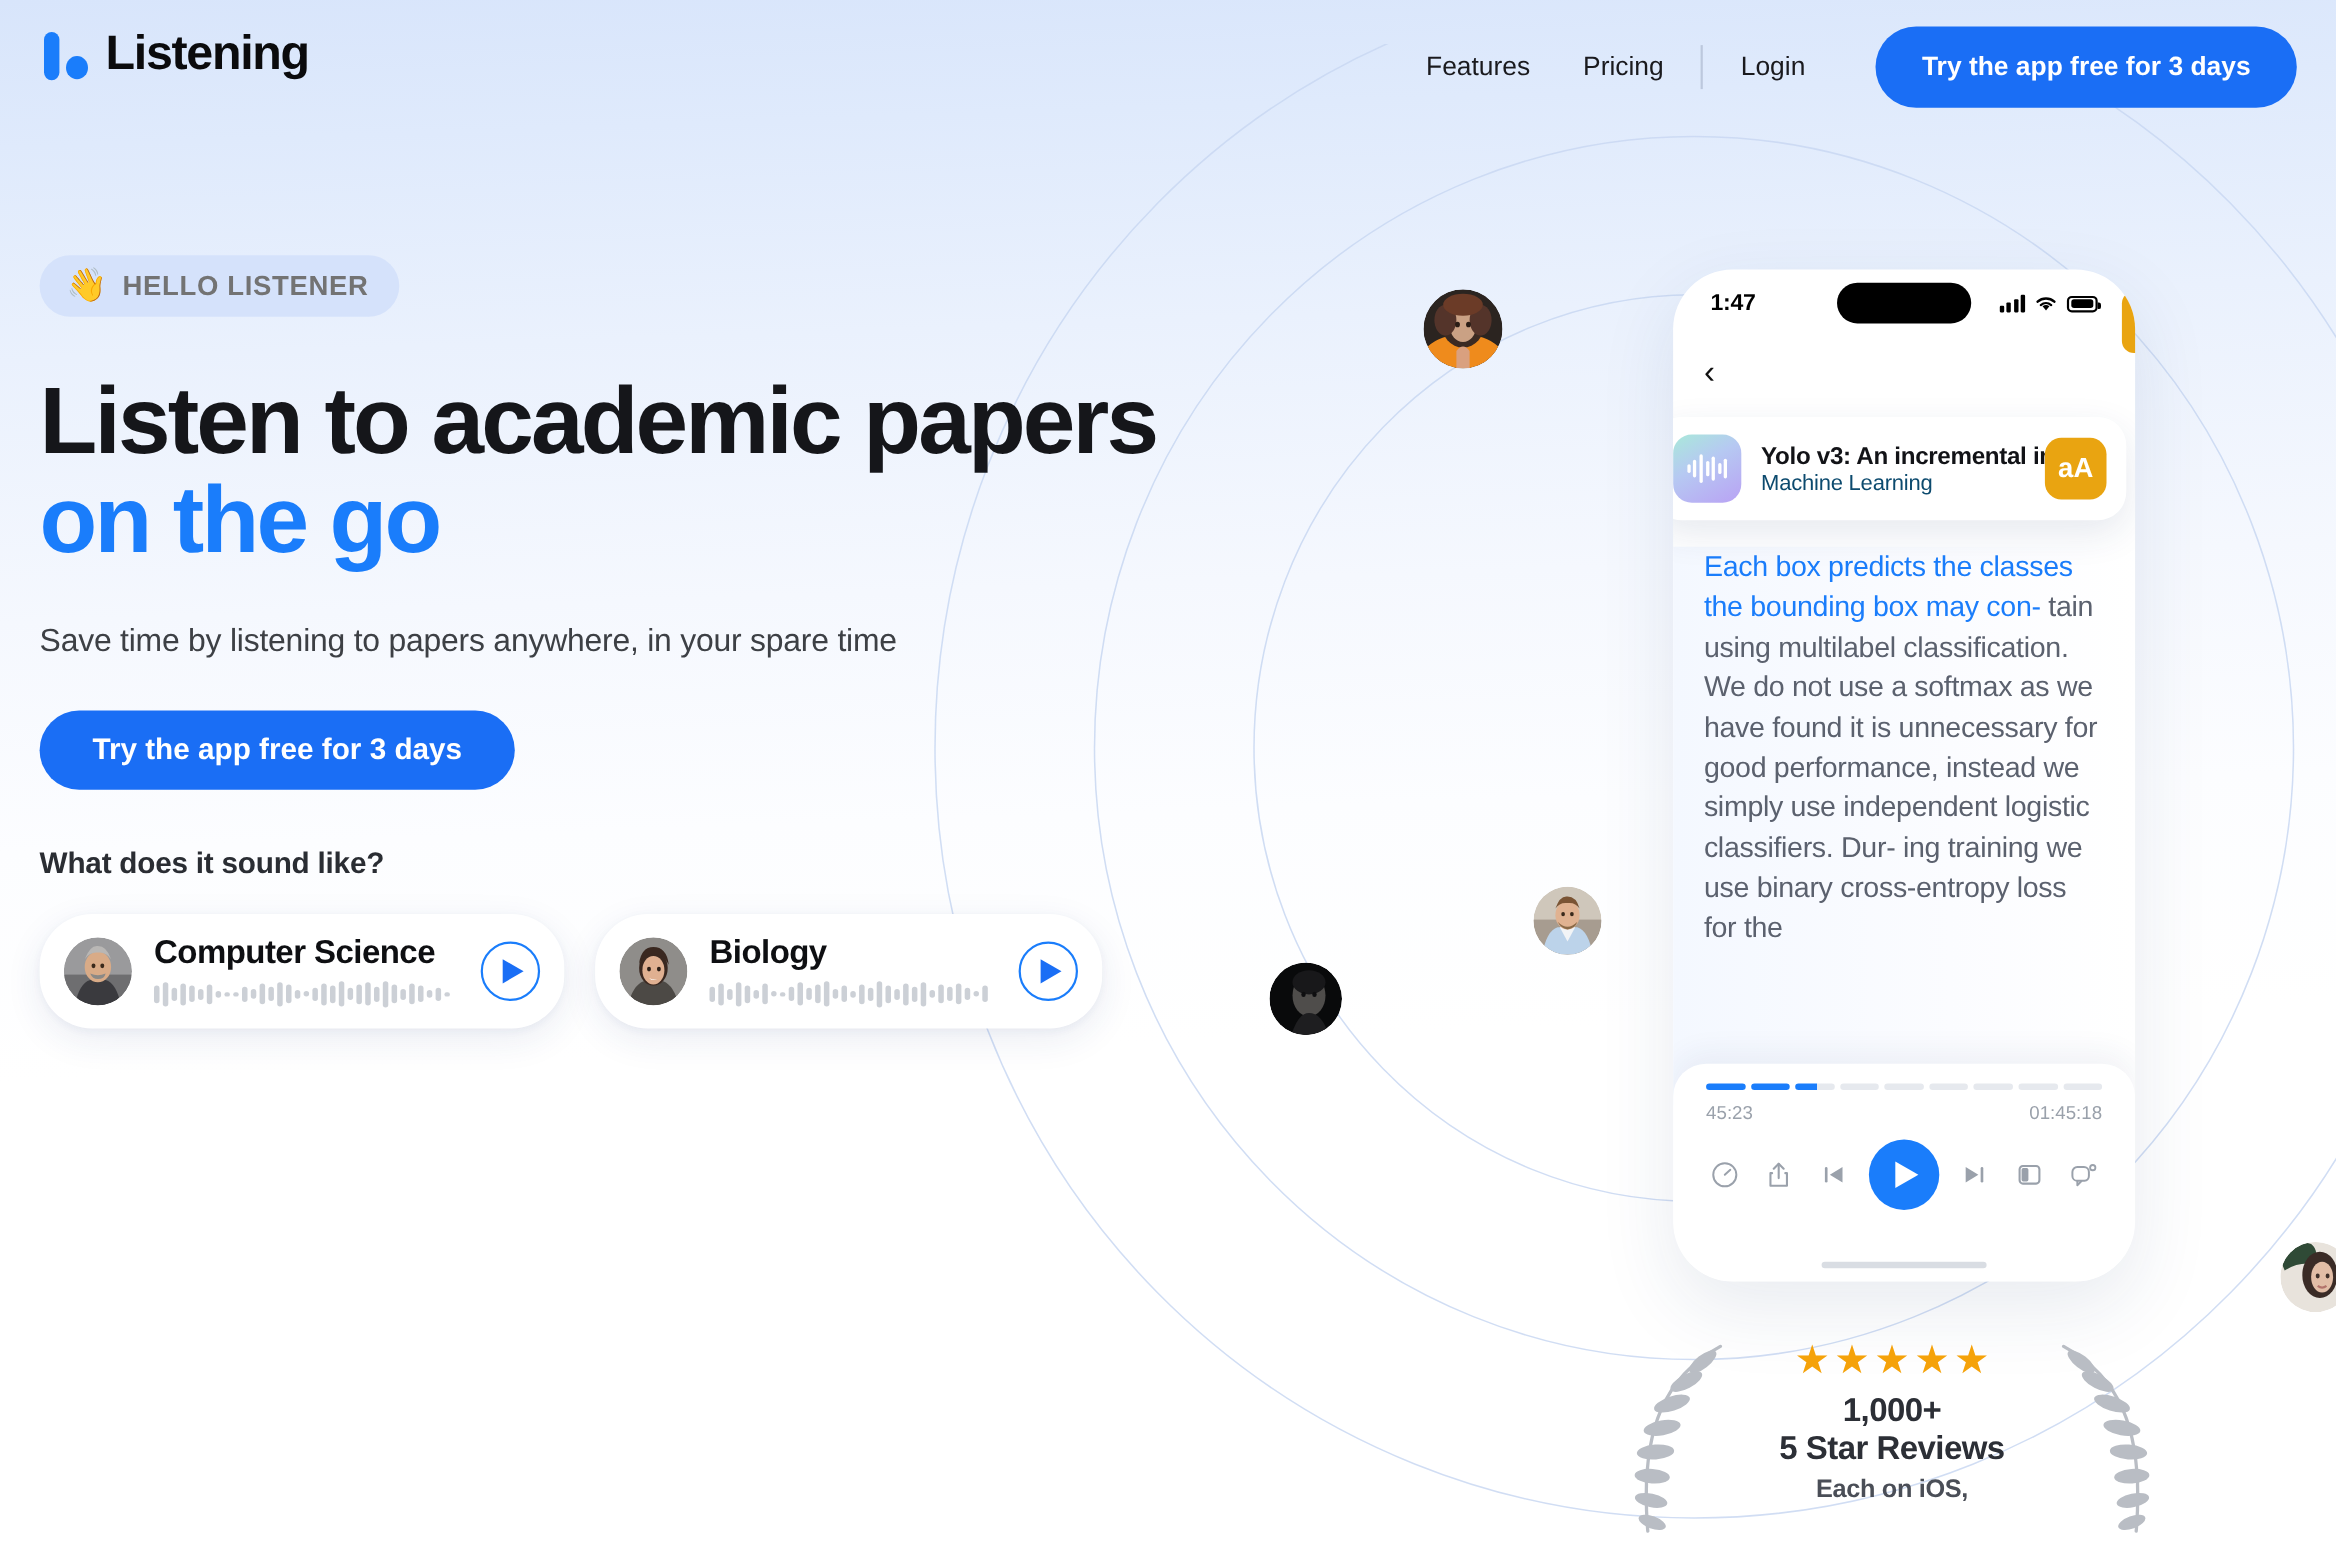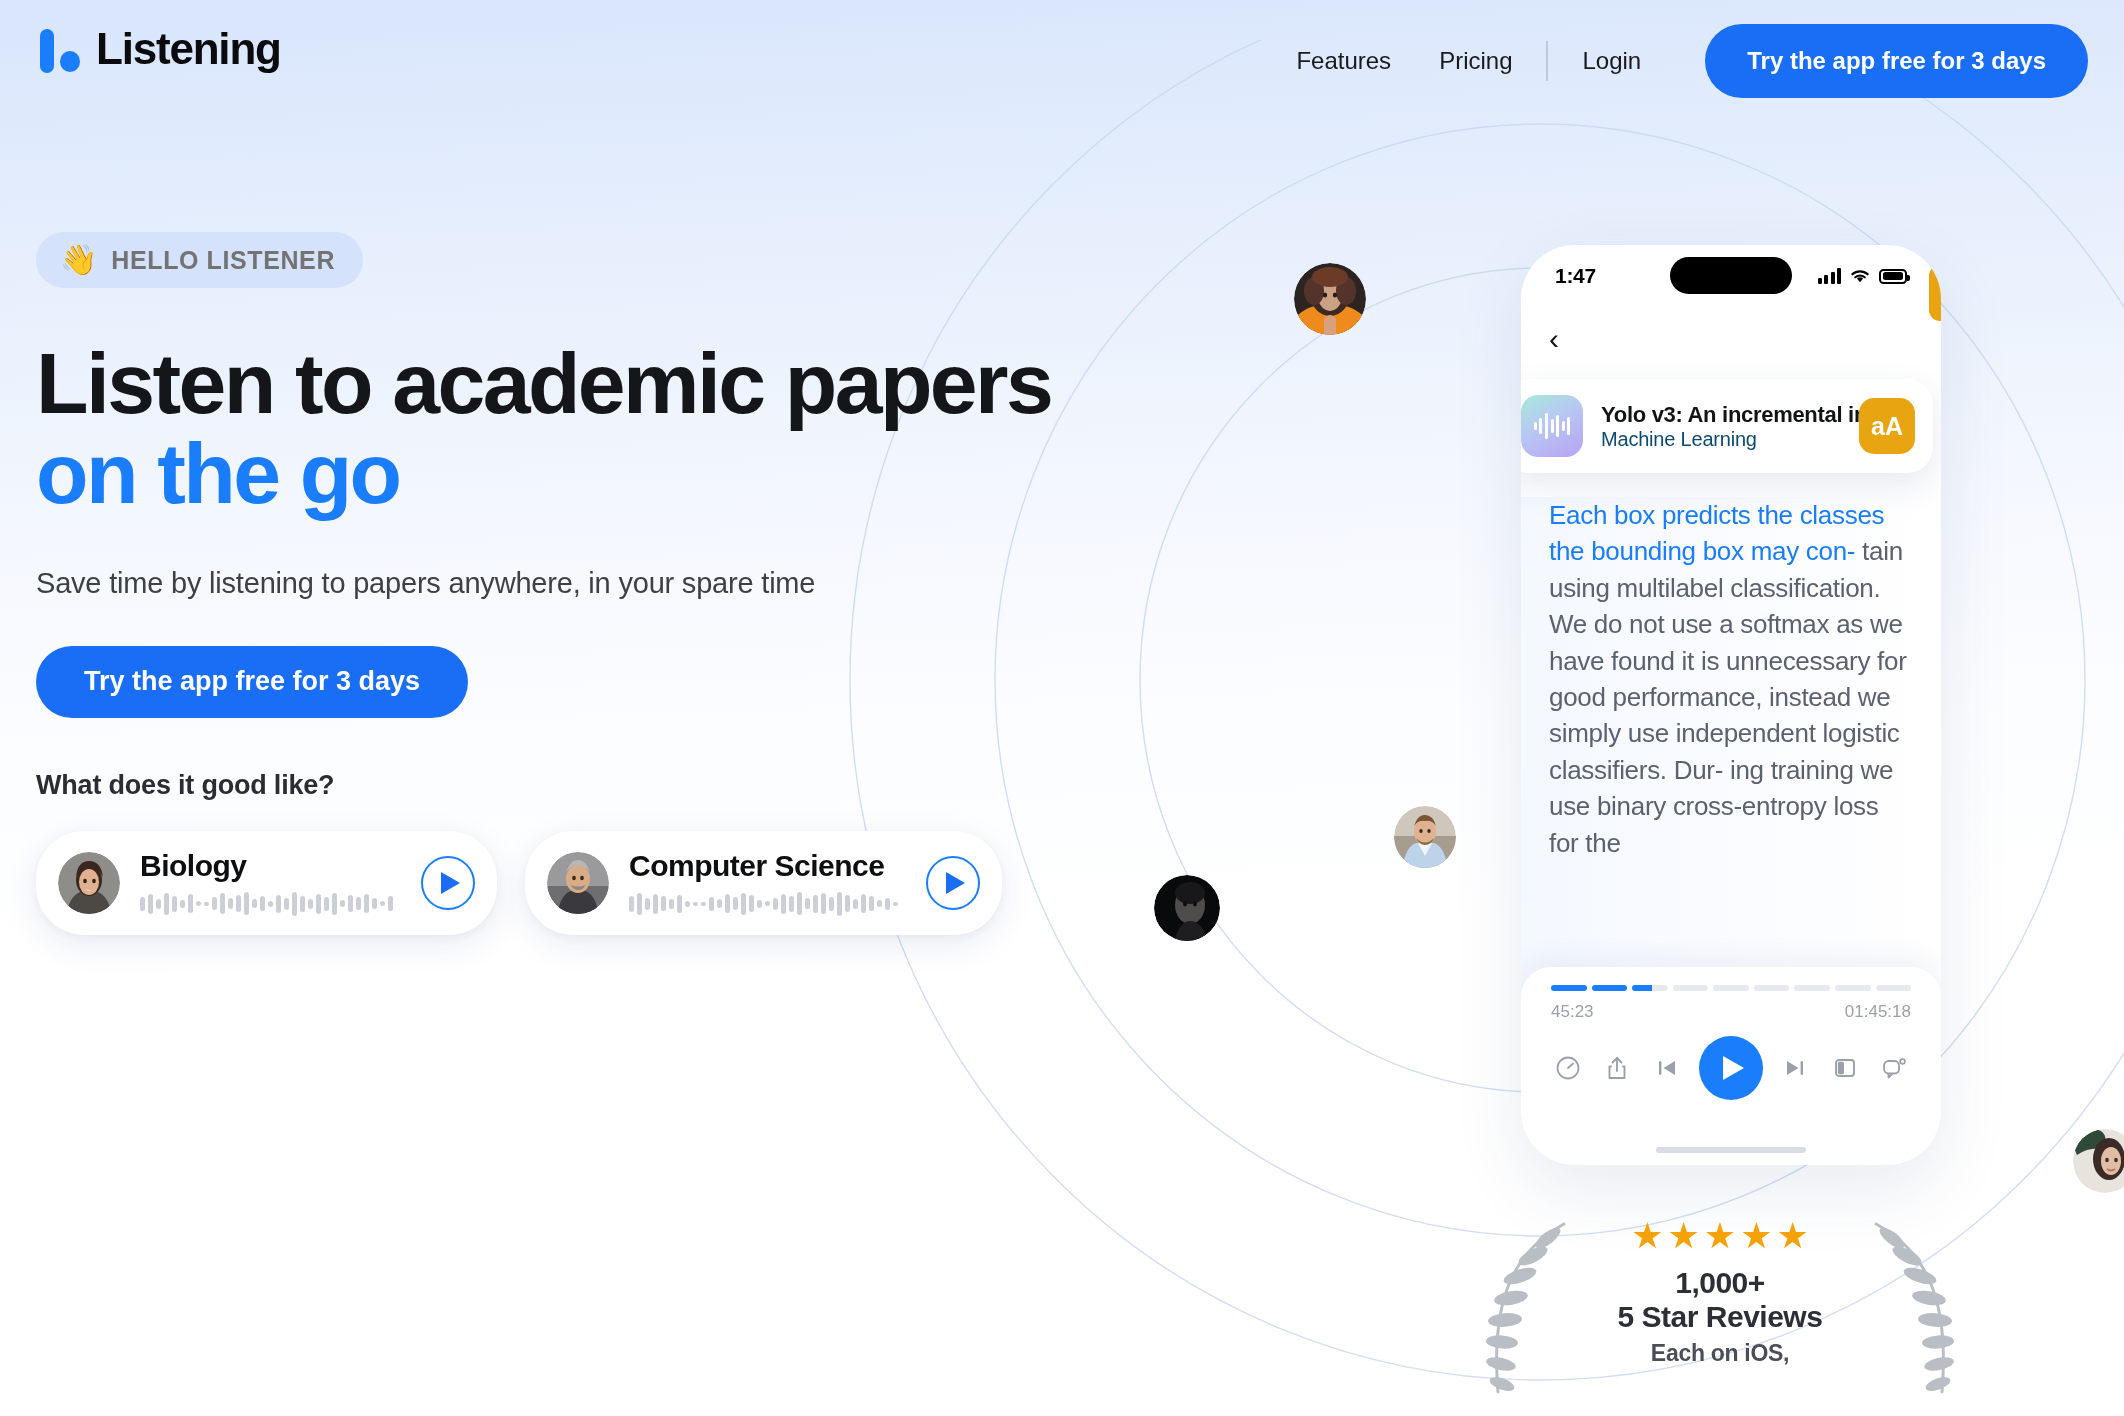--- a/index.html
+++ b/index.html
@@ -294,85 +294,23 @@
       <span class="badge-emoji">👋</span>
       <span class="badge-text">HELLO LISTENER</span>
     </div>
 
     <h1 class="headline"><span>Listen to academic papers </span><span class="accent">on the go</span></h1>
 
     <p class="subhead">Save time by listening to papers anywhere, in your spare time</p>
 
     <button class="hero-cta">Try the app free for 3 days</button>
 
-    <div class="sound-label">What does it good like?</div>
+    <div class="sound-label">What does it sound like?</div>
 
     <div class="sample-row">
-
-      <div class="sample-card">
-        <span class="sample-avatar">
-          <svg viewBox="0 0 62 62" width="62" height="62">
-            <defs>
-                <clipPath id="s2">
-                  <circle cx="31" cy="31" r="31"></circle>
-                </clipPath>
-              </defs>
-            <g clip-path="url(#s2)">
-              <rect width="62" height="62" fill="#8f8d8a"></rect>
-              <path d="M8 62 Q12 44 22 40 L40 40 Q50 44 54 62 Z" fill="#4c4945"></path>
-              <ellipse cx="31" cy="28" rx="13" ry="16" fill="#3a2820"></ellipse>
-              <ellipse cx="31" cy="30" rx="10" ry="13" fill="#e0b091"></ellipse>
-              <path d="M18 24 Q20 9 31 9 Q43 9 45 25 Q40 15 31 15 Q22 15 18 24 Z" fill="#3a2820"></path>
-              <ellipse cx="27" cy="29" rx="1.8" ry="2.2" fill="#2e2018"></ellipse>
-              <ellipse cx="36" cy="29" rx="1.8" ry="2.2" fill="#2e2018"></ellipse>
-              <path d="M27 37 Q31 41 36 37 Q33 40 27 37 Z" fill="#fff"></path>
-            </g>
-          </svg>
-        </span>
-        <span class="sample-mid">
-          <span class="sample-title">Biology</span>
-          <span class="wave">
-            <span style="height:14px"></span>
-              <span style="height:20px"></span>
-              <span style="height:10px"></span>
-              <span style="height:22px"></span>
-            <span style="height:16px"></span>
-              <span style="height:8px"></span>
-              <span style="height:19px"></span>
-              <span style="height:5px"></span>
-            <span style="height:4px"></span>
-              <span style="height:13px"></span>
-              <span style="height:21px"></span>
-              <span style="height:11px"></span>
-            <span style="height:17px"></span>
-              <span style="height:23px"></span>
-              <span style="height:9px"></span>
-              <span style="height:15px"></span>
-            <span style="height:6px"></span>
-              <span style="height:18px"></span>
-              <span style="height:12px"></span>
-              <span style="height:24px"></span>
-            <span style="height:16px"></span>
-              <span style="height:10px"></span>
-              <span style="height:20px"></span>
-              <span style="height:14px"></span>
-            <span style="height:22px"></span>
-              <span style="height:7px"></span>
-              <span style="height:17px"></span>
-              <span style="height:13px"></span>
-            <span style="height:19px"></span>
-              <span style="height:11px"></span>
-              <span style="height:5px"></span>
-              <span style="height:15px"></span>
-          </span>
-        </span>
-        <button class="play-btn">
-            <span class="play-tri"></span>
-          </button>
-      </div>
 
       <div class="sample-card">
         <span class="sample-avatar">
           <svg viewBox="0 0 62 62" width="62" height="62">
             <defs>
                 <clipPath id="s1">
                   <circle cx="31" cy="31" r="31"></circle>
                 </clipPath>
               </defs>
             <g clip-path="url(#s1)">
@@ -424,20 +362,82 @@
               <span style="height:7px"></span>
             <span style="height:12px"></span>
               <span style="height:4px"></span>
           </span>
         </span>
         <button class="play-btn">
             <span class="play-tri"></span>
           </button>
       </div>
 
+      <div class="sample-card">
+        <span class="sample-avatar">
+          <svg viewBox="0 0 62 62" width="62" height="62">
+            <defs>
+                <clipPath id="s2">
+                  <circle cx="31" cy="31" r="31"></circle>
+                </clipPath>
+              </defs>
+            <g clip-path="url(#s2)">
+              <rect width="62" height="62" fill="#8f8d8a"></rect>
+              <path d="M8 62 Q12 44 22 40 L40 40 Q50 44 54 62 Z" fill="#4c4945"></path>
+              <ellipse cx="31" cy="28" rx="13" ry="16" fill="#3a2820"></ellipse>
+              <ellipse cx="31" cy="30" rx="10" ry="13" fill="#e0b091"></ellipse>
+              <path d="M18 24 Q20 9 31 9 Q43 9 45 25 Q40 15 31 15 Q22 15 18 24 Z" fill="#3a2820"></path>
+              <ellipse cx="27" cy="29" rx="1.8" ry="2.2" fill="#2e2018"></ellipse>
+              <ellipse cx="36" cy="29" rx="1.8" ry="2.2" fill="#2e2018"></ellipse>
+              <path d="M27 37 Q31 41 36 37 Q33 40 27 37 Z" fill="#fff"></path>
+            </g>
+          </svg>
+        </span>
+        <span class="sample-mid">
+          <span class="sample-title">Biology</span>
+          <span class="wave">
+            <span style="height:14px"></span>
+              <span style="height:20px"></span>
+              <span style="height:10px"></span>
+              <span style="height:22px"></span>
+            <span style="height:16px"></span>
+              <span style="height:8px"></span>
+              <span style="height:19px"></span>
+              <span style="height:5px"></span>
+            <span style="height:4px"></span>
+              <span style="height:13px"></span>
+              <span style="height:21px"></span>
+              <span style="height:11px"></span>
+            <span style="height:17px"></span>
+              <span style="height:23px"></span>
+              <span style="height:9px"></span>
+              <span style="height:15px"></span>
+            <span style="height:6px"></span>
+              <span style="height:18px"></span>
+              <span style="height:12px"></span>
+              <span style="height:24px"></span>
+            <span style="height:16px"></span>
+              <span style="height:10px"></span>
+              <span style="height:20px"></span>
+              <span style="height:14px"></span>
+            <span style="height:22px"></span>
+              <span style="height:7px"></span>
+              <span style="height:17px"></span>
+              <span style="height:13px"></span>
+            <span style="height:19px"></span>
+              <span style="height:11px"></span>
+              <span style="height:5px"></span>
+              <span style="height:15px"></span>
+          </span>
+        </span>
+        <button class="play-btn">
+            <span class="play-tri"></span>
+          </button>
+      </div>
+
     </div>
   </div>
 
   <div class="phone">
 
     <div class="statusbar">
       <span class="sb-time">1:47</span>
       <span class="island"></span>
       <span class="sb-right">
         <span class="bars">

